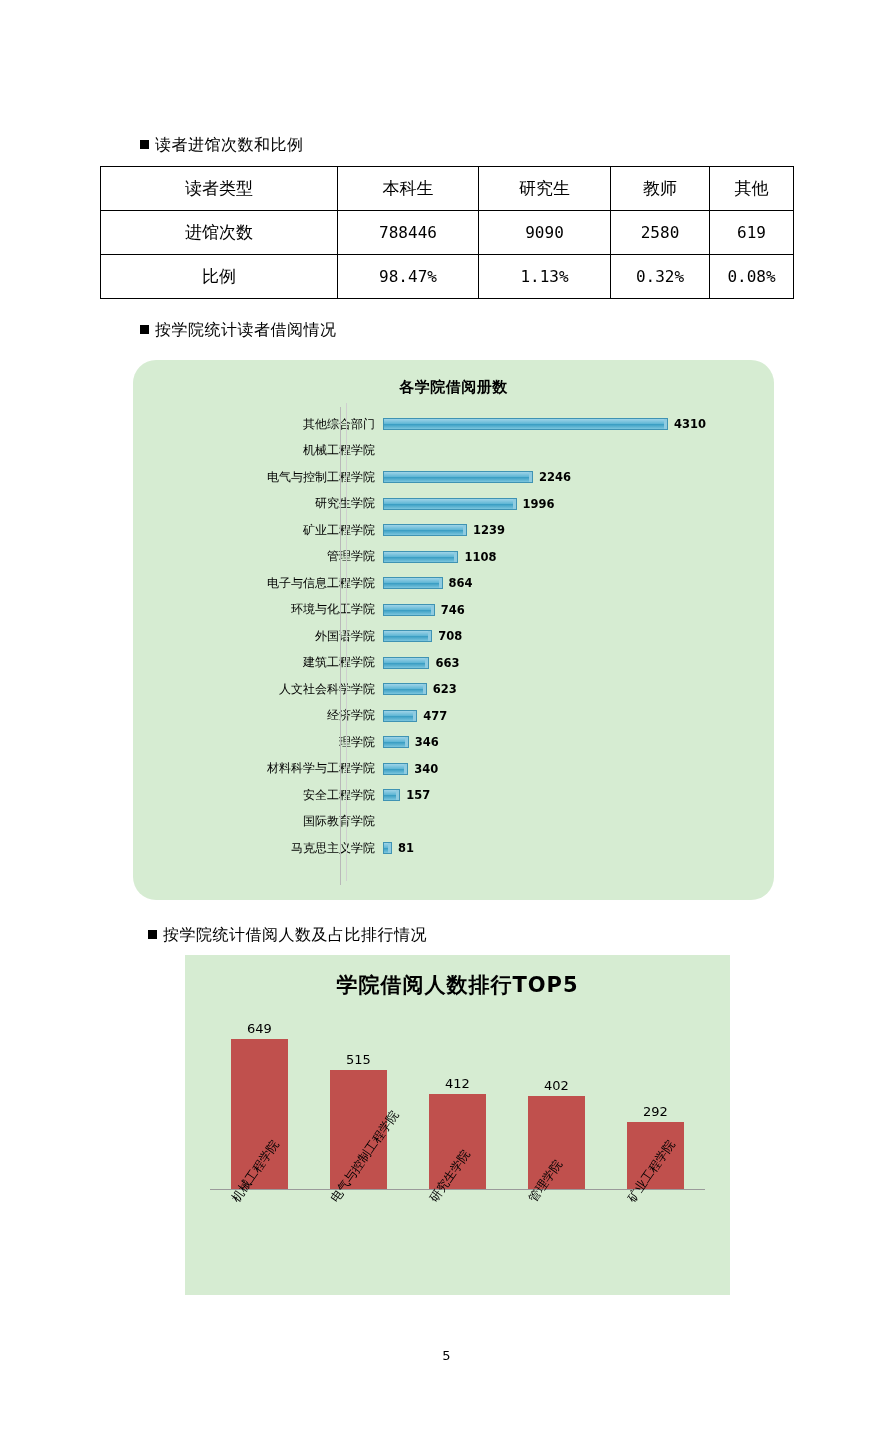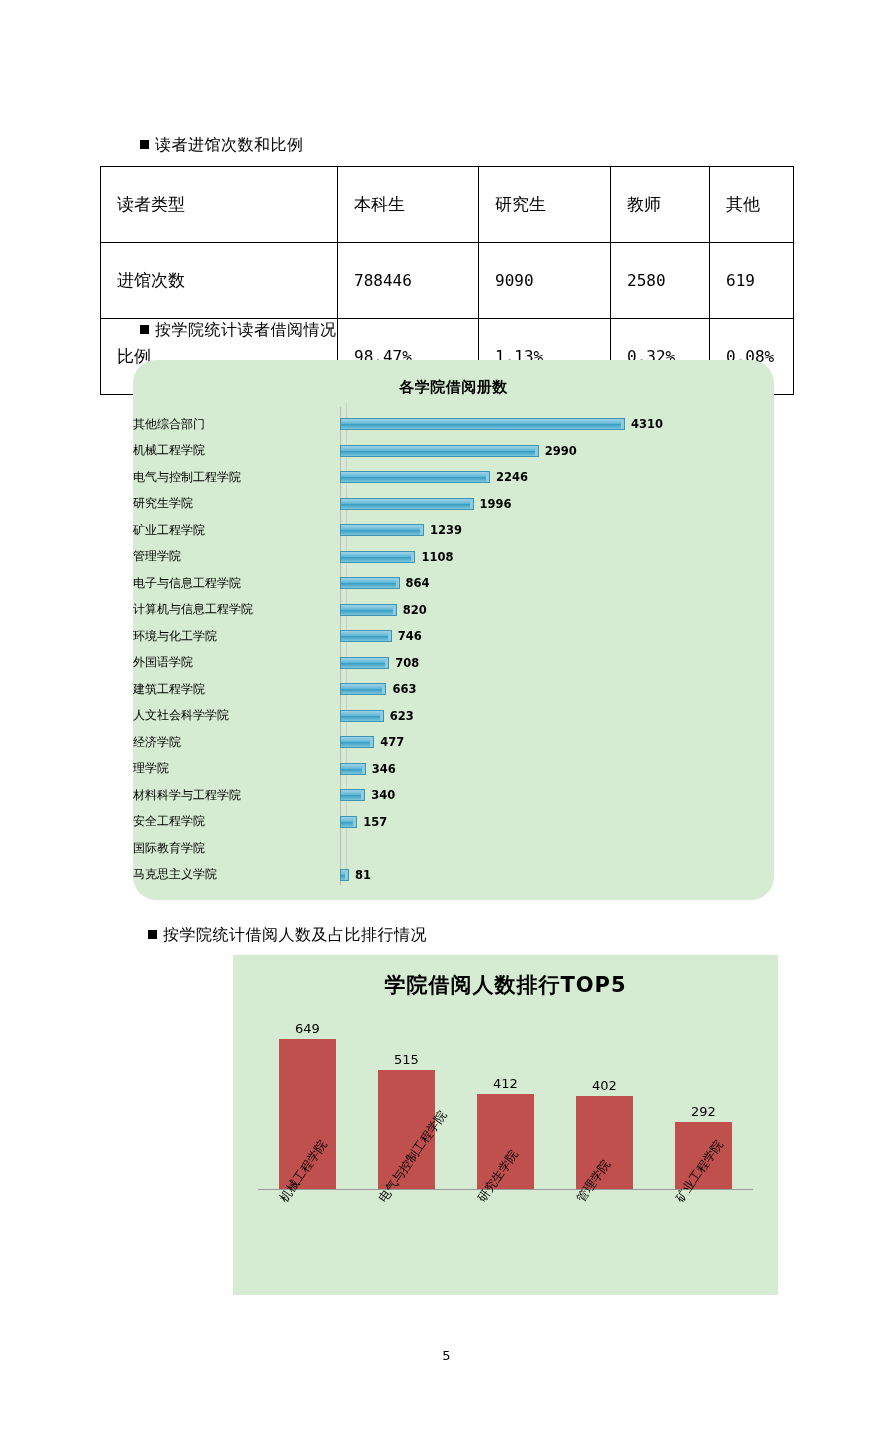--- a/index.html
+++ b/index.html
@@ -46,24 +46,25 @@
     top: 166px;
     width: 693px;
   }
   table.readers {
     border-collapse: collapse;
     width: 693px;
     table-layout: fixed;
   }
   table.readers td {
     border: 1px solid #000;
+    text-align: center;
     font-size: 17px;
     font-family: "DejaVu Sans", sans-serif;
     height: 43px;
-    padding: 16px;
+    padding: 0;
   }
   table.readers td.num {
     font-family: "DejaVu Sans Mono", monospace;
     font-size: 16px;
   }
   col.c1 { width: 237px; }
   col.c2 { width: 141px; }
   col.c3 { width: 132px; }
   col.c4 { width: 99px; }
   col.c5 { width: 84px; }
@@ -91,26 +92,27 @@
     margin-top: 14px;
     height: 470px;
   }
   .c1-row {
     display: flex;
     align-items: center;
     height: 26.5px;
   }
   .c1-label {
     width: 207px;
-    text-align: left;
+    text-align: right;
     padding-right: 8px;
     font-size: 12px;
     font-family: Liberation Sans, sans-serif;
     white-space: nowrap;
     box-sizing: border-box;
+    margin-left: 43px;
   }
   .c1-barcell {
     position: relative;
     flex: 1;
     height: 100%;
     display: flex;
     align-items: center;
   }
   .c1-bar {
     height: 12px;
@@ -156,21 +158,20 @@
   }
 
   
   .chart2 {
     position: absolute;
     left: 185px;
     top: 955px;
     width: 545px;
     height: 340px;
     background: #d6ecd2;
-    margin-left: 48px;
   }
   .chart2 .title {
     text-align: center;
     font-size: 21px;
     font-weight: bold;
     font-family: "DejaVu Sans", sans-serif;
     padding-top: 16px;
     letter-spacing: 1px;
   }
   .c2-plot {
@@ -280,24 +281,20 @@
       <div class="c1-axis2"></div>
     <div class="c1-row">
           <div class="c1-label">其他综合部门</div>
           <div class="c1-barcell">
             <div class="c1-bar" style="width: 282px;"></div>
             <div class="c1-val">4310</div>
           </div>
         </div>
         <div class="c1-row">
           <div class="c1-label">机械工程学院</div>
-          <div class="c1-barcell">
-            <div class="c1-bar" style="width: 195.633px;"></div>
-            <div class="c1-val">2990</div>
-          </div>
         </div>
         <div class="c1-row">
           <div class="c1-label">电气与控制工程学院</div>
           <div class="c1-barcell">
             <div class="c1-bar" style="width: 146.954px;"></div>
             <div class="c1-val">2246</div>
           </div>
         </div>
         <div class="c1-row">
           <div class="c1-label">研究生学院</div>
@@ -318,27 +315,20 @@
           <div class="c1-barcell">
             <div class="c1-bar" style="width: 72.4956px;"></div>
             <div class="c1-val">1108</div>
           </div>
         </div>
         <div class="c1-row">
           <div class="c1-label">电子与信息工程学院</div>
           <div class="c1-barcell">
             <div class="c1-bar" style="width: 56.5309px;"></div>
             <div class="c1-val">864</div>
-          </div>
-        </div>
-        <div class="c1-row">
-          <div class="c1-label">计算机与信息工程学院</div>
-          <div class="c1-barcell">
-            <div class="c1-bar" style="width: 53.652px;"></div>
-            <div class="c1-val">820</div>
           </div>
         </div>
         <div class="c1-row">
           <div class="c1-label">环境与化工学院</div>
           <div class="c1-barcell">
             <div class="c1-bar" style="width: 48.8102px;"></div>
             <div class="c1-val">746</div>
           </div>
         </div>
         <div class="c1-row">

